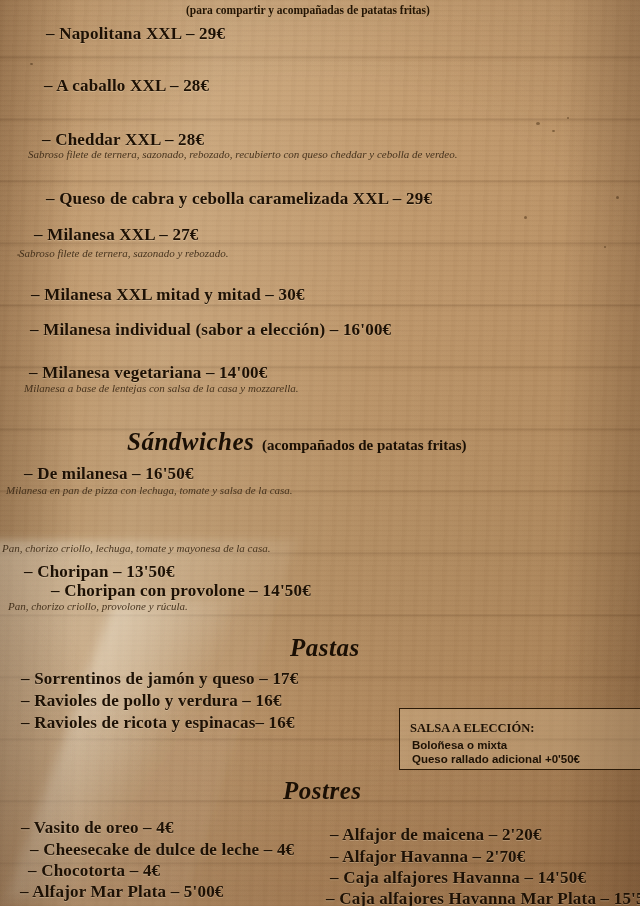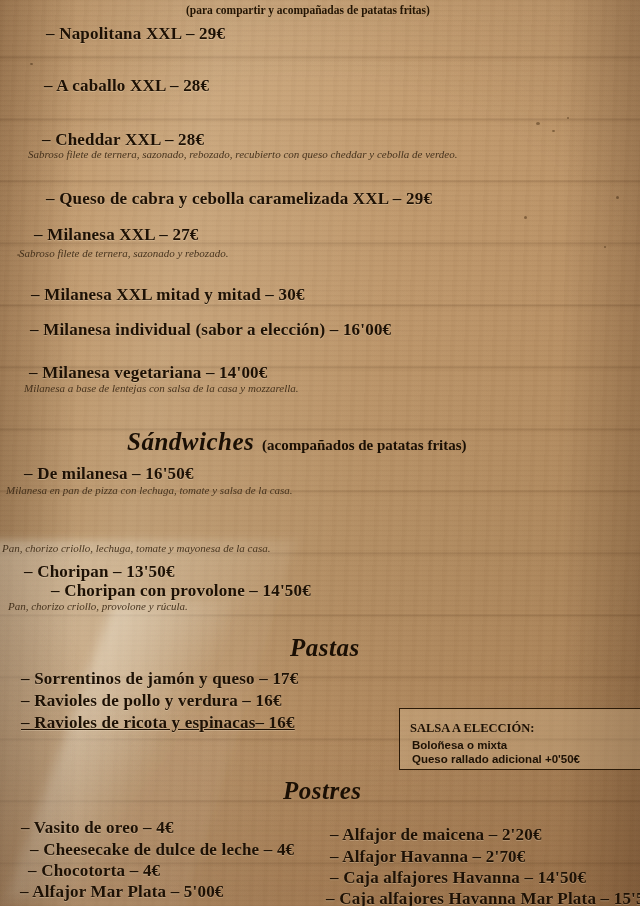--- a/index.html
+++ b/index.html
@@ -211,21 +211,21 @@
     <div class="line item" style="left:24px; top:522px;margin-top:40px;">– Choripan – 13'50€</div>
     <div class="line desc" style="left:2px; top:542px;">Pan, chorizo criollo, lechuga, tomate y mayonesa de la casa.</div>
 
     <div class="line item" style="left:20px; top:581px;margin-left:31px;">– Choripan con provolone – 14'50€</div>
     <div class="line desc" style="left:0px; top:600px;padding-left:8px;">Pan, chorizo criollo, provolone y rúcula.</div>
 
     <div class="line section-script" style="left:290px; top:634px;">Pastas</div>
 
     <div class="line item" style="left:21px; top:669px;">– Sorrentinos de jamón y queso – 17€</div>
     <div class="line item" style="left:21px; top:691px;">– Ravioles de pollo y verdura – 16€</div>
-    <div class="line item" style="left:21px; top:713px;text-decoration:underline;">– Ravioles de ricota y espinacas– 16€</div>
+    <div class="line item" style="left:21px; top:713px;">– Ravioles de ricota y espinacas– 16€</div>
 
     <div id="salsa-box">
       <div class="sb-title">SALSA A ELECCIÓN:</div>
       <div class="sb-line">Boloñesa o mixta</div>
       <div class="sb-line">Queso rallado adicional +0'50€</div>
     </div>
 
     <div class="line section-script" style="left:283px; top:777px;">Postres</div>
 
     <div class="line item" style="left:21px; top:818px;">– Vasito de oreo – 4€</div>

